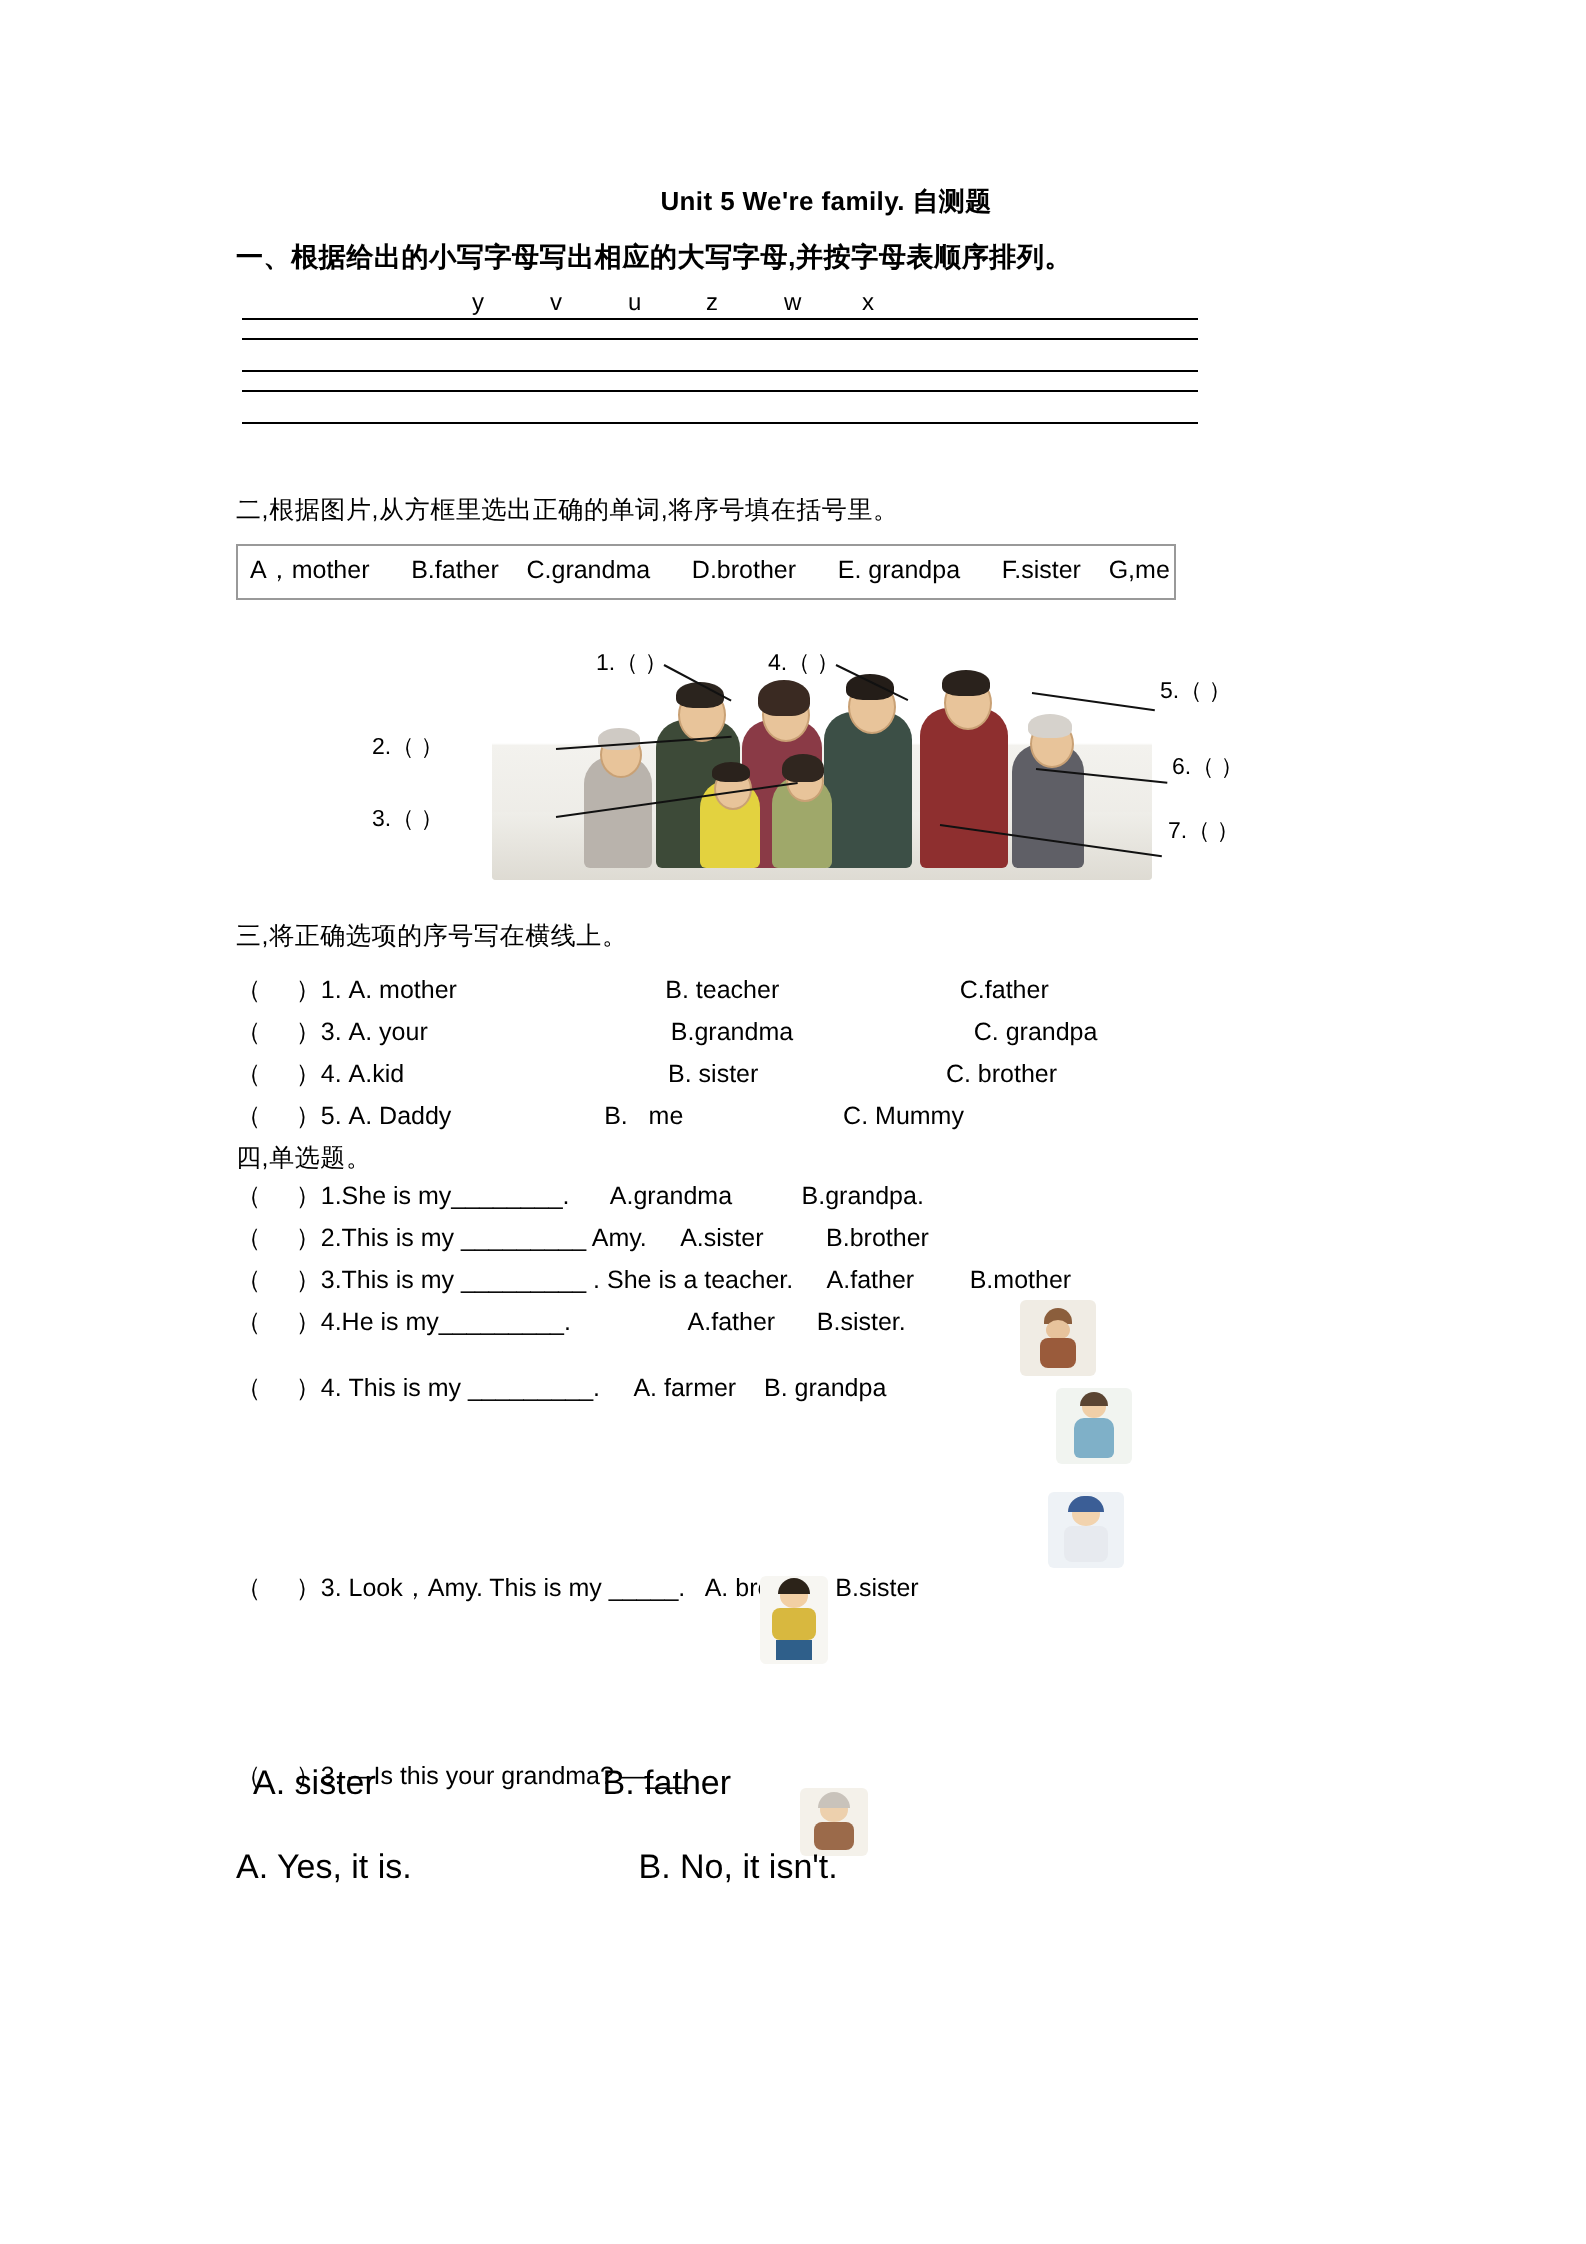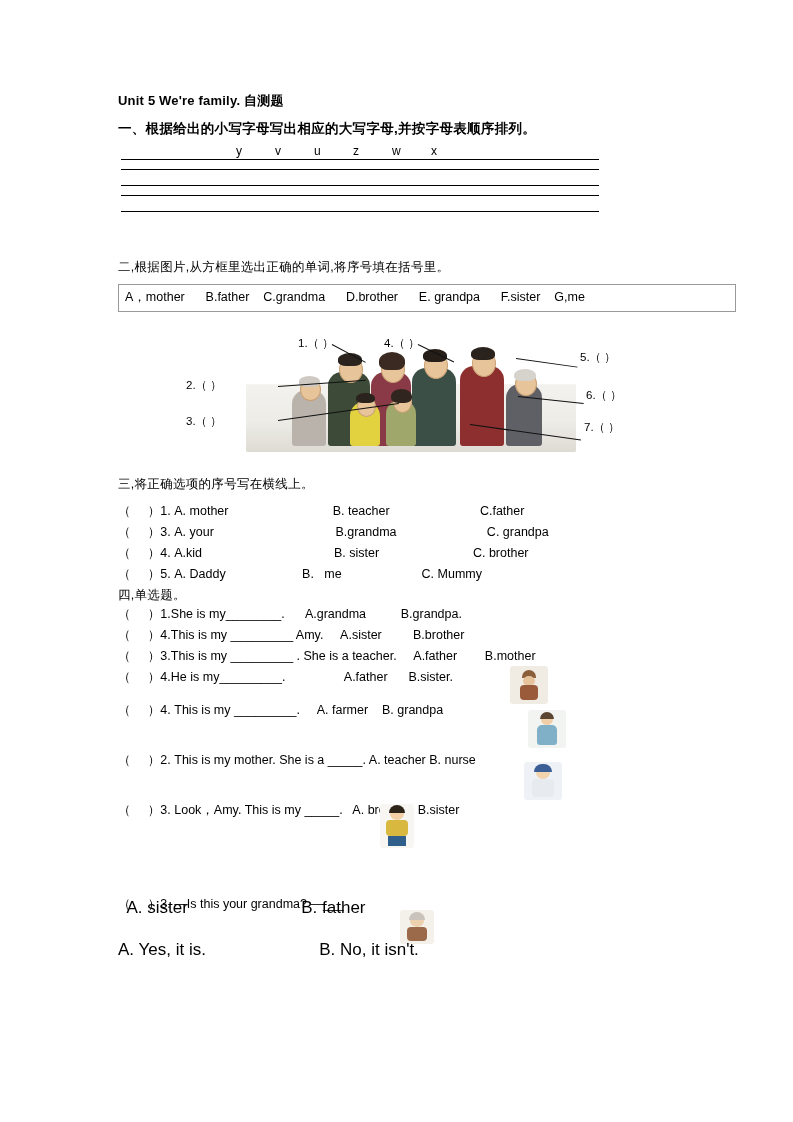--- a/index.html
+++ b/index.html
@@ -18,36 +18,36 @@
     background: #ffffff;
     overflow: hidden;
   }
   .doc {
     position: absolute;
     left: 118px;
     top: 92px;
     width: 590px;
   }
   .title {
-    text-align: left;
+    text-align: center;
     font-size: 13px;
     font-weight: bold;
     letter-spacing: 0.2px;
     margin-bottom: 10px;
   }
   .section-head {
     font-size: 13.5px;
     font-weight: bold;
     margin: 0 0 6px 0;
     letter-spacing: 0.3px;
   }
   .section-head-light {
     font-size: 12.5px;
     font-weight: normal;
-    margin: 12px 0 8px 0;
+    margin: 0 0 8px 0;
     letter-spacing: 0.3px;
   }
   
   .letters-row {
     display: flex;
     gap: 0;
     padding-left: 118px;
     font-size: 12px;
     margin-bottom: 1px;
   }
@@ -63,21 +63,21 @@
   .ruled .line {
     border-top: 1px solid #000;
     height: 9px;
   }
   .ruled .gap {
     height: 6px;
   }
   
   .wordbank {
     border: 1px solid #999;
-    width: 618px;
+    width: 470px;
     box-sizing: border-box;
     padding: 4px 6px 5px 6px;
     font-size: 12.5px;
     margin-bottom: 12px;
   }
   .wordbank span { white-space: pre; }
   
   .picture-area {
     position: relative;
     width: 586px;
@@ -256,21 +256,21 @@
     <div class="qlist">
       <div class="qrow">（     ）1. A. mother                              B. teacher                          C.father</div>
       <div class="qrow">（     ）3. A. your                                   B.grandma                          C. grandpa</div>
       <div class="qrow">（     ）4. A.kid                                      B. sister                           C. brother</div>
       <div class="qrow">（     ）5. A. Daddy                      B.   me                       C. Mummy</div>
     </div>
 
     <div class="section-head-light" style="margin:2px 0 0 0;">四,单选题。</div>
     <div class="qlist">
       <div class="qrow">（     ）1.She is my________.      A.grandma          B.grandpa.</div>
-      <div class="qrow">（     ）4.This is my _________ Amy.     A.sister         B.brother</div>
+      <div class="qrow">（     ）2.This is my _________ Amy.     A.sister         B.brother</div>
       <div class="qrow">（     ）3.This is my _________ . She is a teacher.     A.father        B.mother</div>
       <div class="qrow">（     ）4.He is my_________.                 A.father      B.sister.</div>
     </div>
 
 
     <div class="five">
 
       <div class="frow">
         <div class="clipart" style="left:392px; top:-22px;">
           <div class="ca-box" style="background:#f0ece4;"></div>
@@ -281,21 +281,20 @@
         <span style="position:absolute; left:0; top:14px;">（     ）4. This is my _________.     A. farmer    B. grandpa</span>
       </div>
 
       <div class="frow">
         <div class="clipart" style="left:410px; top:-28px;">
           <div class="ca-box" style="background:#f1f4f0;"></div>
           <div style="position:absolute; left:13px; top:4px; width:12px; height:11px; border-radius:50%; background:#f0cfa8;"></div>
           <div style="position:absolute; left:12px; top:2px; width:14px; height:7px; border-radius:7px 7px 0 0; background:#5a4432;"></div>
           <div style="position:absolute; left:9px; top:15px; width:20px; height:20px; background:#7fb0c8; border-radius:5px 5px 3px 3px;"></div>
         </div>
-        <span style="position:absolute; left:0; top:14px;">（     ）2. This is my mother. She is a _____. A. teacher B. nurse</span>
       </div>
 
       <div class="frow">
         <div class="clipart" style="left:406px; top:-26px;">
           <div class="ca-box" style="background:#eef2f6;"></div>
           <div style="position:absolute; left:12px; top:5px; width:14px; height:12px; border-radius:50%; background:#f2d3ae;"></div>
           <div style="position:absolute; left:10px; top:2px; width:18px; height:8px; border-radius:8px 8px 0 0; background:#3b5e96;"></div>
           <div style="position:absolute; left:8px; top:17px; width:22px; height:18px; background:#e7eaef; border-radius:4px;"></div>
         </div>
         <span style="position:absolute; left:0; top:14px;">（     ）3. Look，Amy. This is my _____.   A. brother   B.sister</span>

